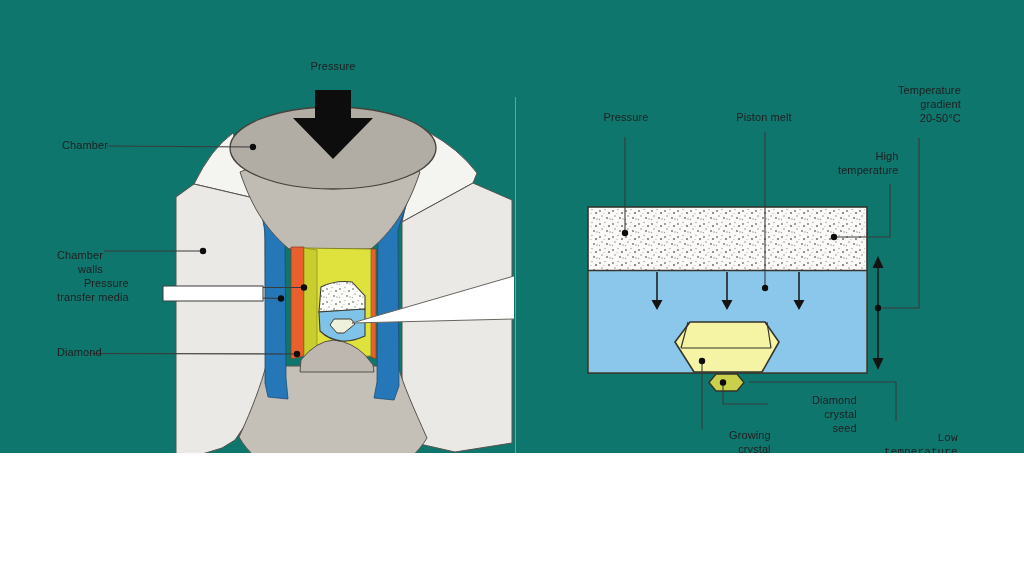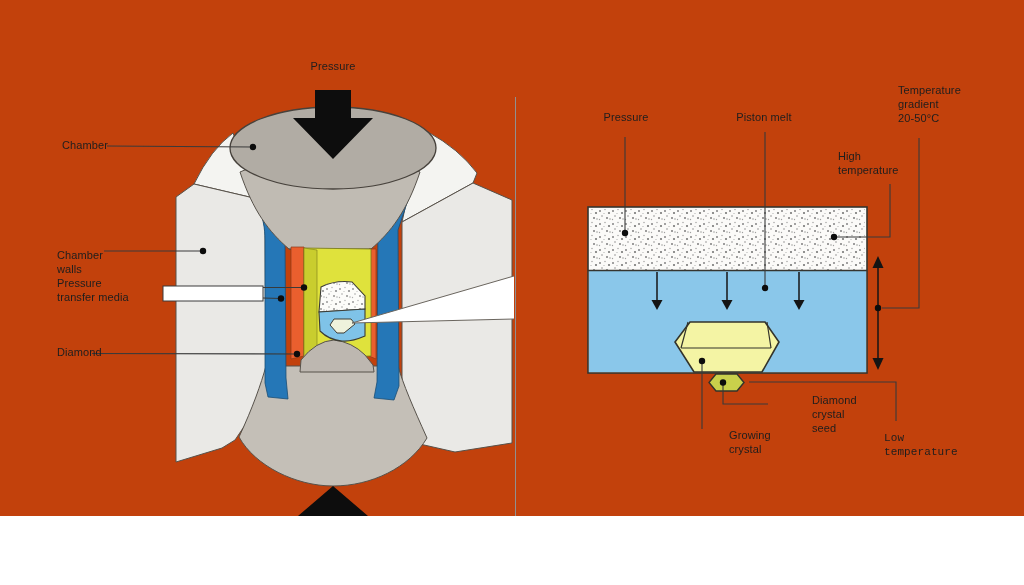--- a/index.html
+++ b/index.html
@@ -1,20 +1,20 @@
 <!DOCTYPE html>
 <html><head>
 <meta charset="utf-8">
 <style>
   html,body{margin:0;padding:0;background:#fff;}
-  .stage{position:relative;width:1024px;height:516px;background:#c2410c;overflow:hidden;
+  .stage{position:relative;width:1024px;height:453px;background:#0f766e;overflow:hidden;
          font-family:"Liberation Sans", sans-serif;}
   .stage svg{position:absolute;left:0;top:0;}
   .lbl{position:absolute;font-size:11px;line-height:1.25;color:#1e1e1e;
-       white-space:pre-line;letter-spacing:.1px;}
+       white-space:pre-line;letter-spacing:.1px;text-align:right;}
   .center{transform:translateX(-50%);text-align:center;}
 </style>
 </head>
 <body>
 
 <div class="stage">
 
 <svg width="1024" height="585" viewBox="0 0 1024 585">
   <defs>
     <pattern id="speck" width="13" height="13" patternUnits="userSpaceOnUse">

